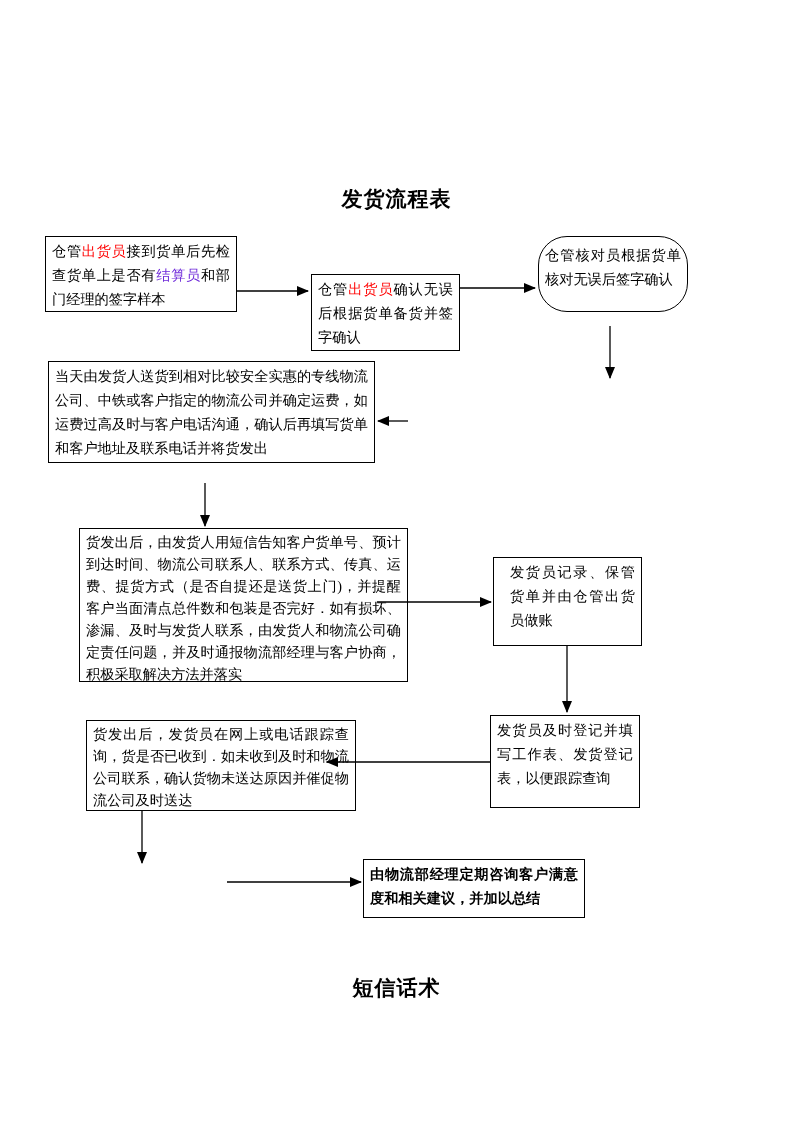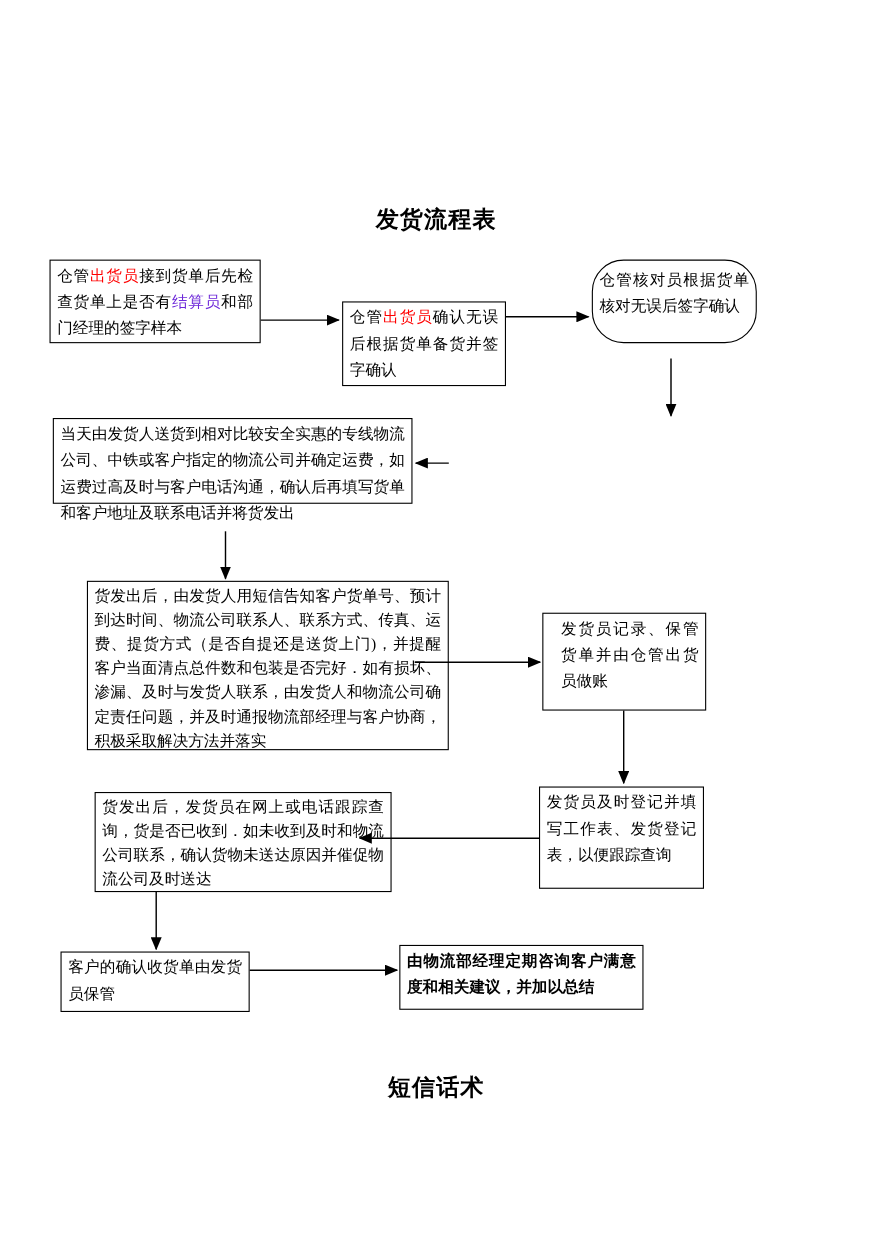--- a/index.html
+++ b/index.html
@@ -55,29 +55,28 @@
     <line x1="227" y1="882" x2="361" y2="882" stroke="#000" stroke-width="1.3" marker-end="url(#ah)"></line>
   </svg>
 
   <div class="fbox" style="left:45px;top:236px;width:192px;height:76px;"><span>仓管</span><span class="hl" style="color: rgb(255, 0, 0);">出货员</span><span>接到货单后先检查货单上是否有</span><span class="hl" style="color: #6d28d9;">结算员</span><span>和部门经理的签字样本</span></div>
 
   <div class="fbox" style="left:311px;top:234px;width:149px;height:77px;margin-top:40px;"><span>仓管</span><span class="hl" style="color: rgb(255, 0, 0);">出货员</span><span>确认无误后根据货单备货并签字确认</span></div>
 
   <div class="fbox" style="left:538px;top:236px;width:150px;height:76px;padding-top:6px;border-radius:29px;"><span>仓管核对员根据货单核对无误后签字确认</span></div>
 
 
-  <div class="fbox" style="left:48px;top:380px;width:327px;height:78px;"><span>当天由发货人送货到相对比较安全实惠的专线物流公司、中铁或客户指定的物流公司并确定运费，如运费过高及时与客户电话沟通，确认后再填写货单和客户地址及联系电话并将货发出</span></div>
+  <div class="fbox" style="left:48px;top:361px;width:327px;height:102px;"><span>当天由发货人送货到相对比较安全实惠的专线物流公司、中铁或客户指定的物流公司并确定运费，如运费过高及时与客户电话沟通，确认后再填写货单和客户地址及联系电话并将货发出</span></div>
 
   <div class="fbox lh22" style="left:48px;top:528px;width:329px;height:154px;"><span>货发出后，由发货人用短信告知客户货单号、预计到达时间、物流公司联系人、联系方式、传真、运费、提货方式（是否自提还是送货上门)，并提醒客户当面清点总件数和包装是否完好．如有损坏、渗漏、及时与发货人联系，由发货人和物流公司确定责任问题，并及时通报物流部经理与客户协商，积极采取解决方法并落实</span></div>
 
   <div class="fbox" style="left:493px;top:557px;width:149px;height:89px;padding-left:16px;"><span>发货员记录、保管货单并由仓管出货员做账</span></div>
 
   <div class="fbox" style="left:490px;top:715px;width:150px;height:93px;"><span>发货员及时登记并填写工作表、发货登记表，以便跟踪查询</span></div>
 
   <div class="fbox lh22" style="left:55px;top:720px;width:270px;height:91px;"><span>货发出后，发货员在网上或电话跟踪查询，货是否已收到．如未收到及时和物流公司联系，确认货物未送达原因并催促物流公司及时送达</span></div>
 
-  <div class="fbox" style="left:55px;top:865px;width:172px;height:55px;"><span>客户的确认收货单由发货员保管</span></div>
 
   <div class="fbox" style="left:363px;top:859px;width:222px;height:59px;font-weight:bold;"><span>由物流部经理定期咨询客户满意度和相关建议，并加以总结</span></div>
 
   <div class="doc-title" style="top:974px;">短信话术</div>
 
 </div>
 
 </body></html>

